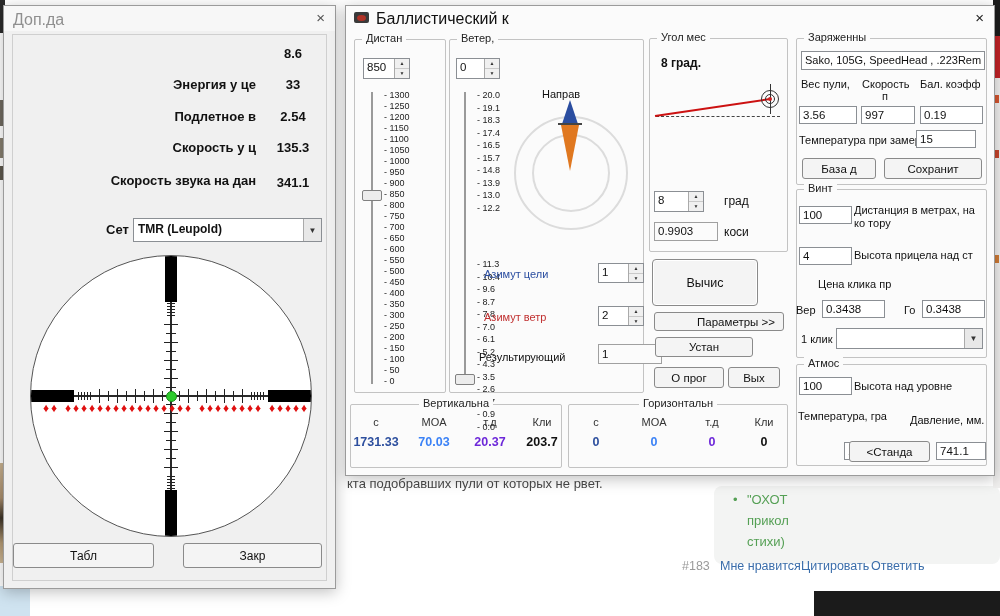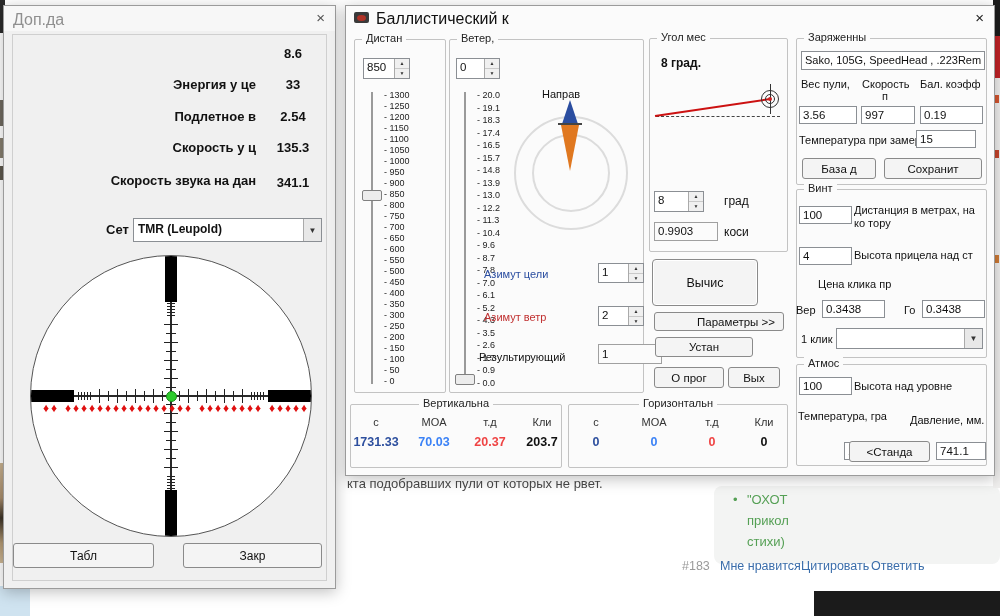--- a/index.html
+++ b/index.html
@@ -47,21 +47,21 @@
   .dgroup span{width:8px;font-size:12px;line-height:12px;color:#e01010;}
   .cdot{position:absolute;width:9px;height:9px;border-radius:50%;background:#2ecc2e;border:1px solid #1a8a1a;}
   
   .ring{position:absolute;border:2px solid #dcdcdc;border-radius:50%;}
   .tri{position:absolute;width:0;height:0;}
   
   .rescol{position:absolute;width:52px;text-align:center;}
   .rh{font-size:11px;color:#333;}
   .rv{font-size:12.5px;font-weight:bold;margin-top:7px;}
   .c-blue{color:#2d4f9e;}.c-red{color:#3b82f6;}.c-green:{color:#1e7d32;}
-  .c-green{color:#ef4444;}.c-black{color:#111;}
+  .c-green{color:#6d28d9;}.c-black{color:#111;}
   
   .bglink{position:absolute;font-size:12.5px;color:#3a6daa;}
   .quote-box{position:absolute;background:#f3f4f3;border-radius:8px;}
   .qline{position:absolute;font-size:13px;color:#55a055;}
 </style>
 </head>
 <body>
 
 <div class="abs" style="left:0;top:0;width:5px;height:33px;background:#2a2a2a;"></div>
 <div class="abs" style="left:0;top:100px;width:5px;height:26px;background:#6f6a60;"></div>
@@ -291,21 +291,21 @@
       <div style="height: 12.5px;">-  20.0</div>
       <div style="height: 12.5px;">-  19.1</div>
       <div style="height: 12.5px;">-  18.3</div>
       <div style="height: 12.5px;">-  17.4</div>
       <div style="height: 12.5px;">-  16.5</div>
       <div style="height: 12.5px;">-  15.7</div>
       <div style="height: 12.5px;">-  14.8</div>
       <div style="height: 12.5px;">-  13.9</div>
       <div style="height: 12.5px;">-  13.0</div>
       <div style="height: 12.5px;">-  12.2</div>
-      <div style="height: 12.5px;">-  11.3</div>
+      <div style="height: 12.5px; margin-top: 44px;">-  11.3</div>
       <div style="height: 12.5px;">-  10.4</div>
       <div style="height: 12.5px;">-  9.6</div>
       <div style="height: 12.5px;">-  8.7</div>
       <div style="height: 12.5px;">-  7.8</div>
       <div style="height: 12.5px;">-  7.0</div>
       <div style="height: 12.5px;">-  6.1</div>
       <div style="height: 12.5px;">-  5.2</div>
       <div style="height: 12.5px;">-  4.3</div>
       <div style="height: 12.5px;">-  3.5</div>
       <div style="height: 12.5px;">-  2.6</div>

